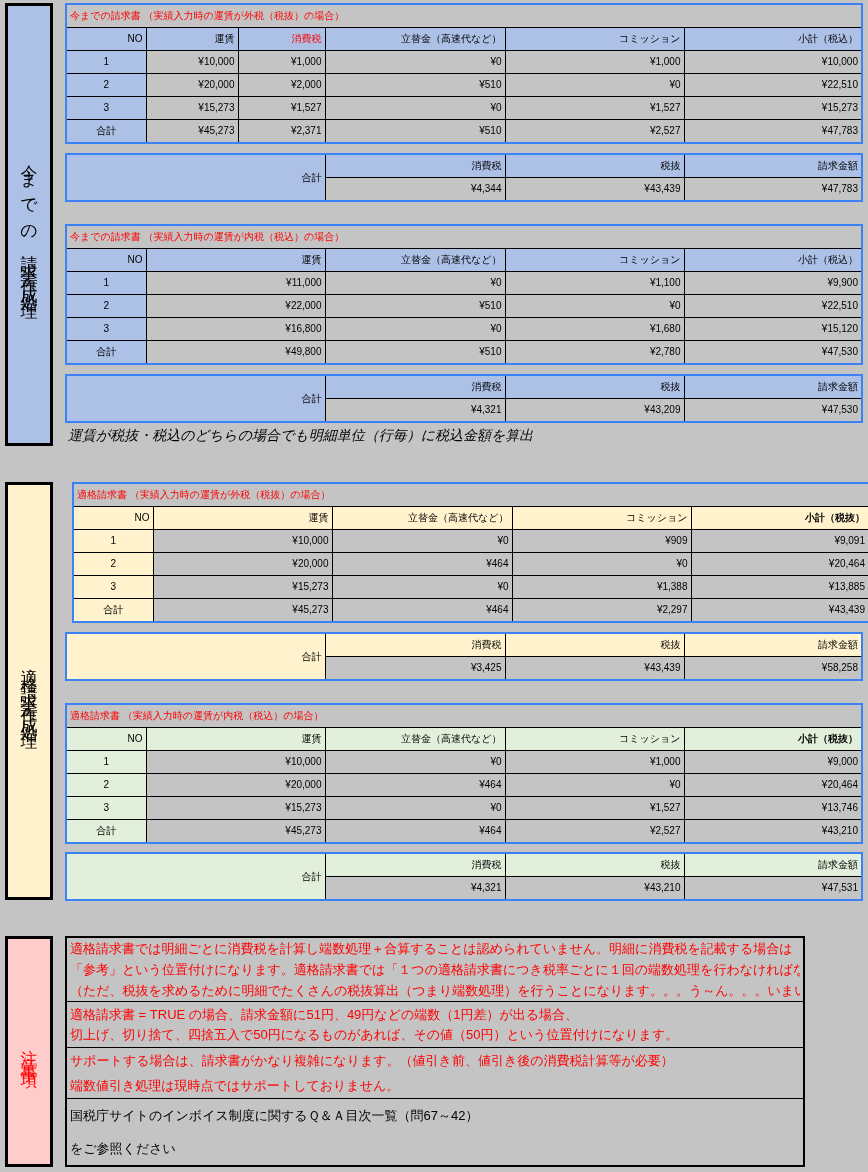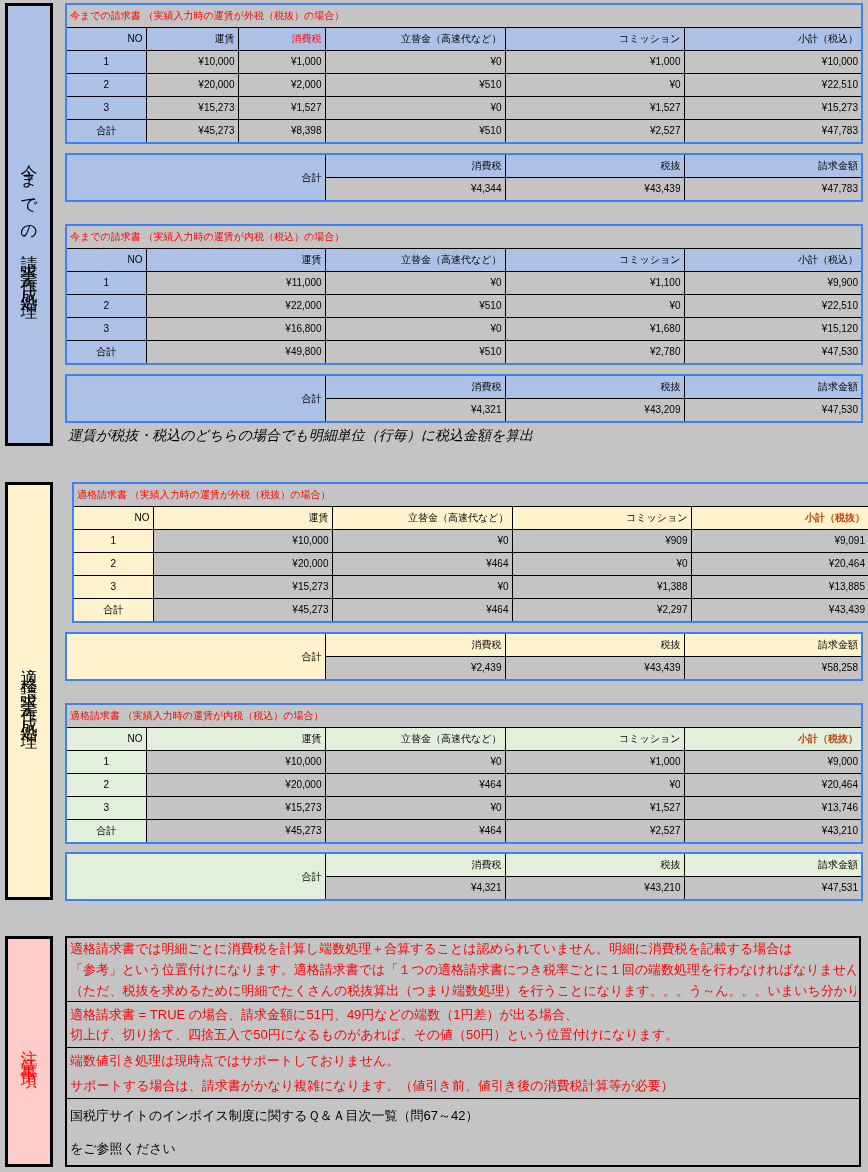--- a/index.html
+++ b/index.html
@@ -34,32 +34,32 @@
     white-space:nowrap; overflow:hidden; background:#c4c4c4;
     line-height:22px;
   }
   table.grid tr.title-row td {
     color:#ff0000; text-align:left; padding-left:3px;
   }
   table.grid tr.hdr td { text-align:right; }
   td.num { text-align:right; }
   td.ctr { text-align:center; }
   td.red { color:#ff0000; }
-  td.redb { color:#c2410c; font-weight:bold; }
+  td.redb { color:#000000; font-weight:bold; }
   .t-blue td.acc { background:#adc0e6; }
   .t-yellow td.acc { background:#fff2cc; }
   .t-green td.acc { background:#e2efda; }
 
   .note-line {
     position:absolute; left:68px; top:425px; font-size:14px; line-height:20px;
     white-space:nowrap;
     font-style:italic;
   }
   .notes {
-    position:absolute; left:65px; top:936px; width:796px; height:231px;
+    position:absolute; left:65px; top:936px; width:740px; height:231px;
     box-sizing:border-box; border:2px solid #000; background:#c4c4c4;
     font-size:13px;
   }
   .notes .grp {
     box-sizing:border-box; border-bottom:1px solid #000;
     display:flex; flex-direction:column; justify-content:space-around;
     padding:0 3px;
   }
   .notes .grp:last-child { border-bottom:none; }
   .notes .grp.red { color:#ff0000; }
@@ -113,21 +113,21 @@
     <td class="acc ctr">3</td>
     <td class="num">¥15,273</td>
     <td class="num">¥1,527</td>
     <td class="num">¥0</td>
     <td class="num">¥1,527</td>
     <td class="num">¥15,273</td>
   </tr>
   <tr>
     <td class="acc ctr">合計</td>
     <td class="num">¥45,273</td>
-    <td class="num">¥8,398</td>
+    <td class="num">¥2,371</td>
     <td class="num">¥510</td>
     <td class="num">¥2,527</td>
     <td class="num">¥47,783</td>
   </tr>
 </tbody>
   </table>
 
 <table class="grid t-blue" style="top:153px;">
   <colgroup>
       <col style="width:259px">
@@ -286,21 +286,21 @@
       <col style="width:178px">
     </colgroup>
   <tbody>
       <tr class="hdr">
     <td rowspan="2" class="acc ctr">合計</td>
     <td class="acc">消費税</td>
     <td class="acc">税抜</td>
     <td class="acc">請求金額</td>
   </tr>
   <tr>
-    <td class="num">¥2,439</td>
+    <td class="num">¥3,425</td>
     <td class="num">¥43,439</td>
     <td class="num">¥58,258</td>
   </tr>
 </tbody>
   </table>
 
 <table class="grid t-green" style="top:703px;">
   <colgroup>
       <col style="width:80px">
       <col style="width:179px">
@@ -380,20 +380,20 @@
   <div class="grp red" style="height:64px;">
     <div class="ln">適格請求書では明細ごとに消費税を計算し端数処理＋合算することは認められていません。明細に消費税を記載する場合は</div>
     <div class="ln">「参考」という位置付けになります。適格請求書では「１つの適格請求書につき税率ごとに１回の端数処理を行わなければなりません。</div>
     <div class="ln">（ただ、税抜を求めるために明細でたくさんの税抜算出（つまり端数処理）を行うことになります。。。う～ん。。。いまいち分かりません）</div>
   </div>
   <div class="grp red" style="height:46px;justify-content:center;">
     <div class="ln">適格請求書 = TRUE の場合、請求金額に51円、49円などの端数（1円差）が出る場合、</div>
     <div class="ln">切上げ、切り捨て、四捨五入で50円になるものがあれば、その値（50円）という位置付けになります。</div>
   </div>
   <div class="grp red" style="height:51px;">
+    <div class="ln">サポートする場合は、請求書がかなり複雑になります。（値引き前、値引き後の消費税計算等が必要）</div>
     <div class="ln">端数値引き処理は現時点ではサポートしておりません。</div>
-    <div class="ln">サポートする場合は、請求書がかなり複雑になります。（値引き前、値引き後の消費税計算等が必要）</div>
   </div>
   <div class="grp" style="height:66px;">
     <div class="ln">国税庁サイトのインボイス制度に関するＱ＆Ａ目次一覧（問67～42）</div>
     <div class="ln">をご参照ください</div>
   </div>
 </div>
 
 </body></html>

